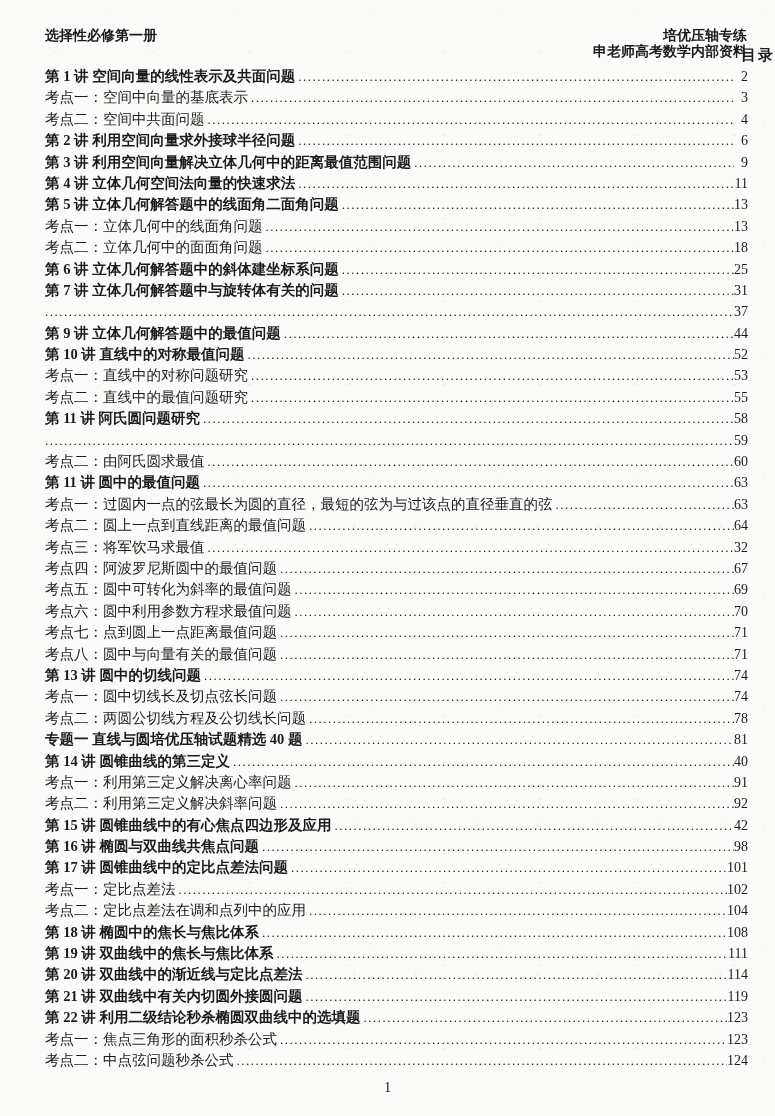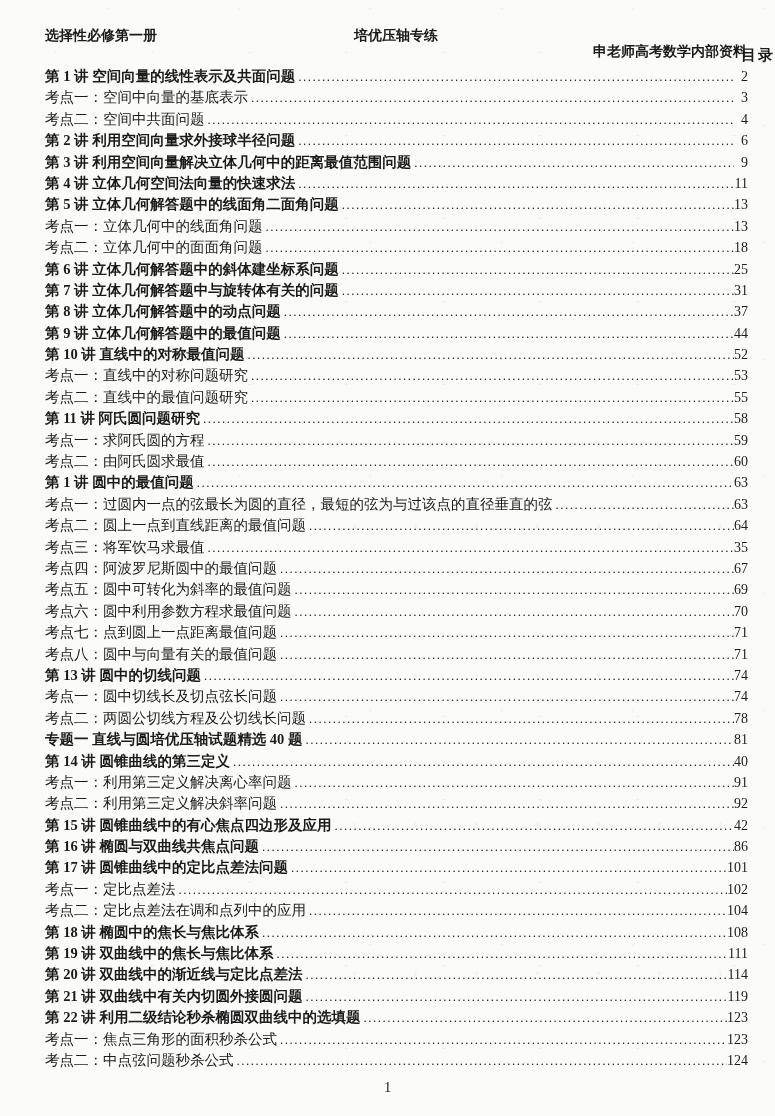--- a/index.html
+++ b/index.html
@@ -34,21 +34,21 @@
     position: absolute;
     top: 27px;
     left: 45px;
     right: 28px;
     height: 18px;
     font-size: 14px;
     font-weight: 700;
     line-height: 18px;
   }
   .header-left  { position: absolute; left: 0; top: 0; white-space: nowrap; }
-  .header-center{ position: absolute; left: 0; right: 0; top: 0; text-align: center; white-space: nowrap; }
+  .header-center{ position: absolute; left: 0; right: 0; top: 0; text-align: right; white-space: nowrap; }
   .header-right { position: absolute; right: 0; top: 16px; white-space: nowrap; }
   .doc-title {
     position: absolute;
     top: 46px;
     left: 0;
     width: 775px;
     text-align: right;
     font-size: 15px;
     font-weight: 700;
     letter-spacing: 2px;
@@ -157,21 +157,20 @@
         <span class="toc-label">第 6 讲 立体几何解答题中的斜体建坐标系问题</span>
         <span class="toc-dots">................................................................................................................................................................................................................................................................................................................................</span>
         <span class="toc-page">25</span>
       </div>
       <div class="toc-row chapter">
         <span class="toc-label">第 7 讲 立体几何解答题中与旋转体有关的问题</span>
         <span class="toc-dots">................................................................................................................................................................................................................................................................................................................................</span>
         <span class="toc-page">31</span>
       </div>
       <div class="toc-row chapter">
-        <span class="toc-label">第 8 讲 立体几何解答题中的动点问题</span>
         <span class="toc-dots">................................................................................................................................................................................................................................................................................................................................</span>
         <span class="toc-page">37</span>
       </div>
       <div class="toc-row chapter">
         <span class="toc-label">第 9 讲 立体几何解答题中的最值问题</span>
         <span class="toc-dots">................................................................................................................................................................................................................................................................................................................................</span>
         <span class="toc-page">44</span>
       </div>
       <div class="toc-row chapter">
         <span class="toc-label">第 10 讲 直线中的对称最值问题</span>
@@ -187,48 +186,47 @@
         <span class="toc-label">考点二：直线中的最值问题研究</span>
         <span class="toc-dots">................................................................................................................................................................................................................................................................................................................................</span>
         <span class="toc-page">55</span>
       </div>
       <div class="toc-row chapter">
         <span class="toc-label">第 11 讲 阿氏圆问题研究</span>
         <span class="toc-dots">................................................................................................................................................................................................................................................................................................................................</span>
         <span class="toc-page">58</span>
       </div>
       <div class="toc-row topic">
-        <span class="toc-label">考点一：求阿氏圆的方程</span>
         <span class="toc-dots">................................................................................................................................................................................................................................................................................................................................</span>
         <span class="toc-page">59</span>
       </div>
       <div class="toc-row topic">
         <span class="toc-label">考点二：由阿氏圆求最值</span>
         <span class="toc-dots">................................................................................................................................................................................................................................................................................................................................</span>
         <span class="toc-page">60</span>
       </div>
       <div class="toc-row chapter">
-        <span class="toc-label">第 1 讲 圆中的最值问题</span>
+        <span class="toc-label">第 11 讲 圆中的最值问题</span>
         <span class="toc-dots">................................................................................................................................................................................................................................................................................................................................</span>
         <span class="toc-page">63</span>
       </div>
       <div class="toc-row topic">
         <span class="toc-label">考点一：过圆内一点的弦最长为圆的直径，最短的弦为与过该点的直径垂直的弦</span>
         <span class="toc-dots">................................................................................................................................................................................................................................................................................................................................</span>
         <span class="toc-page">63</span>
       </div>
       <div class="toc-row topic">
         <span class="toc-label">考点二：圆上一点到直线距离的最值问题</span>
         <span class="toc-dots">................................................................................................................................................................................................................................................................................................................................</span>
         <span class="toc-page">64</span>
       </div>
       <div class="toc-row topic">
         <span class="toc-label">考点三：将军饮马求最值</span>
         <span class="toc-dots">................................................................................................................................................................................................................................................................................................................................</span>
-        <span class="toc-page">35</span>
+        <span class="toc-page">32</span>
       </div>
       <div class="toc-row topic">
         <span class="toc-label">考点四：阿波罗尼斯圆中的最值问题</span>
         <span class="toc-dots">................................................................................................................................................................................................................................................................................................................................</span>
         <span class="toc-page">67</span>
       </div>
       <div class="toc-row topic">
         <span class="toc-label">考点五：圆中可转化为斜率的最值问题</span>
         <span class="toc-dots">................................................................................................................................................................................................................................................................................................................................</span>
         <span class="toc-page">69</span>
@@ -284,21 +282,21 @@
         <span class="toc-page">92</span>
       </div>
       <div class="toc-row chapter">
         <span class="toc-label">第 15 讲 圆锥曲线中的有心焦点四边形及应用</span>
         <span class="toc-dots">................................................................................................................................................................................................................................................................................................................................</span>
         <span class="toc-page">42</span>
       </div>
       <div class="toc-row chapter">
         <span class="toc-label">第 16 讲 椭圆与双曲线共焦点问题</span>
         <span class="toc-dots">................................................................................................................................................................................................................................................................................................................................</span>
-        <span class="toc-page">86</span>
+        <span class="toc-page">98</span>
       </div>
       <div class="toc-row chapter">
         <span class="toc-label">第 17 讲 圆锥曲线中的定比点差法问题</span>
         <span class="toc-dots">................................................................................................................................................................................................................................................................................................................................</span>
         <span class="toc-page">101</span>
       </div>
       <div class="toc-row topic">
         <span class="toc-label">考点一：定比点差法</span>
         <span class="toc-dots">................................................................................................................................................................................................................................................................................................................................</span>
         <span class="toc-page">102</span>

